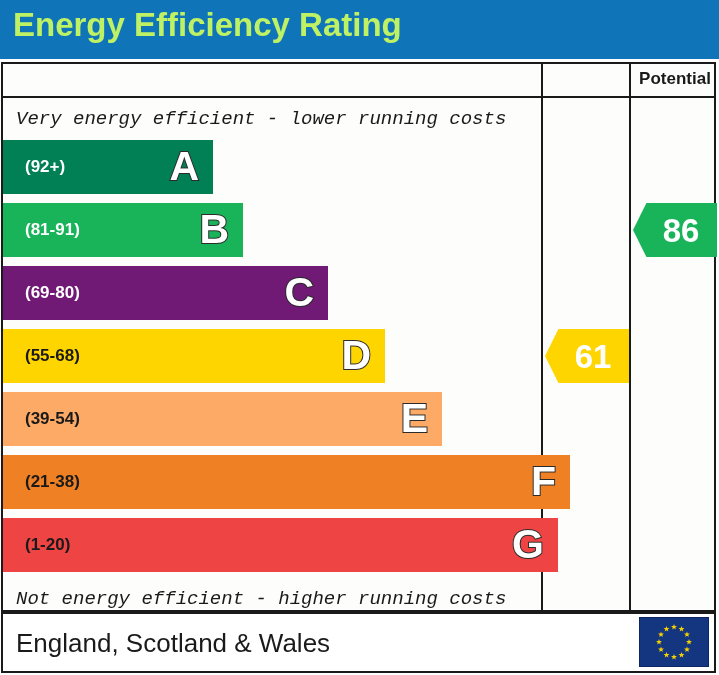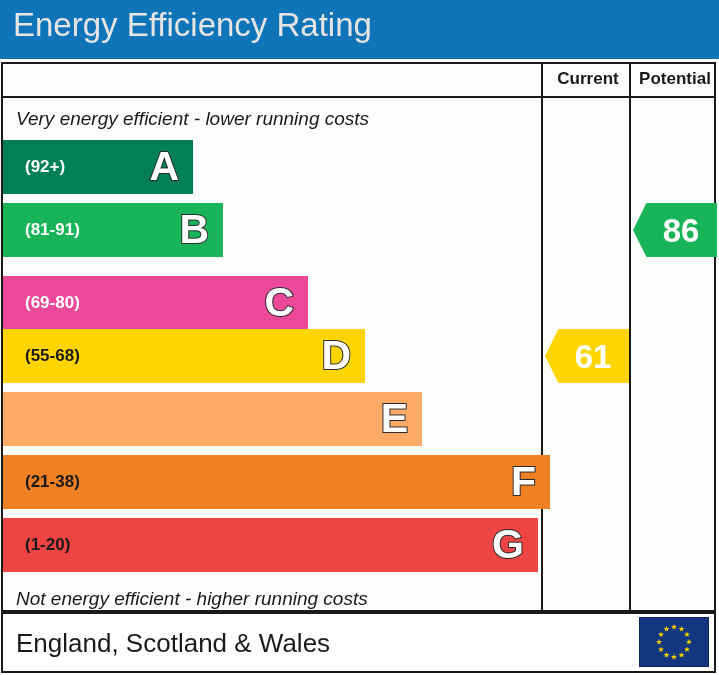--- a/index.html
+++ b/index.html
@@ -25,22 +25,22 @@
     top: 0;
     width: 719px;
     height: 59px;
     background: #1074b9;
   }
   .title-text {
     position: absolute;
     left: 13px;
     top: 6px;
     font-size: 33px;
-    font-weight: normal;
-    color: #e5e5e5;
+    font-weight: bold;
+    color: #bef264;
     letter-spacing: 0px;
     white-space: nowrap;
   }
 
   
   .table-frame {
     position: absolute;
     left: 1px;
     top: 62px;
     width: 715px;
@@ -84,29 +84,31 @@
   .vdiv.v2 { left: 629px; }
 
   
   .caption {
     position: absolute;
     left: 16px;
     font-size: 19px;
     font-style: italic;
     color: #1a1a1a;
     white-space: nowrap;
+    font-family: Liberation Mono, monospace;
   }
   .caption.top    { top: 108px; }
   .caption.bottom { top: 588px; }
 
   
   .band {
     position: absolute;
     left: 3px;
     height: 54px;
+    padding-left: 20px;
   }
   .band .range {
     position: absolute;
     left: 22px;
     top: 0;
     height: 54px;
     line-height: 54px;
     font-size: 17px;
     font-weight: bold;
     color: #ffffff;
@@ -191,47 +193,47 @@
 
 <div id="epc">
 
   <div class="title-bar">
     <div class="title-text">Energy Efficiency Rating</div>
   </div>
 
   <div class="table-frame"></div>
 
   <div class="col-header-row">
-    <div class="col-head current">Current</div>
     <div class="col-head potential">Potential</div>
   </div>
 
   <div class="vdiv v1"></div>
   <div class="vdiv v2"></div>
 
   <div class="caption top">Very energy efficient - lower running costs</div>
 
   <div id="bands-layer">
       <div class="band" style="top: 140px; width: 190px; background: rgb(0, 128, 84);">
         <span class="range">(92+)</span>
         <span class="letter">A</span>
       </div>
       <div class="band" style="top: 203px; width: 220px; background: rgb(25, 180, 89);">
         <span class="range">(81-91)</span>
         <span class="letter">B</span>
       </div>
-      <div class="band" style="top: 266px; width: 305px; background: #ec4899; margin-top: 10px;">
+      <div class="band" style="top: 266px; width: 305px; background: #701a75;">
         <span class="range">(69-80)</span>
         <span class="letter">C</span>
       </div>
       <div class="band dark-label" style="top: 329px; width: 362px; background: rgb(255, 213, 0);">
         <span class="range">(55-68)</span>
         <span class="letter">D</span>
       </div>
       <div class="band dark-label" style="top: 392px; width: 419px; background: rgb(252, 170, 101);">
+        <span class="range">(39-54)</span>
         <span class="letter">E</span>
       </div>
       <div class="band dark-label" style="top: 455px; width: 547px; background: rgb(239, 128, 35);">
         <span class="range">(21-38)</span>
         <span class="letter">F</span>
       </div>
       <div class="band dark-label" style="top: 518px; width: 535px; background: #ef4444;">
         <span class="range">(1-20)</span>
         <span class="letter">G</span>
       </div>

